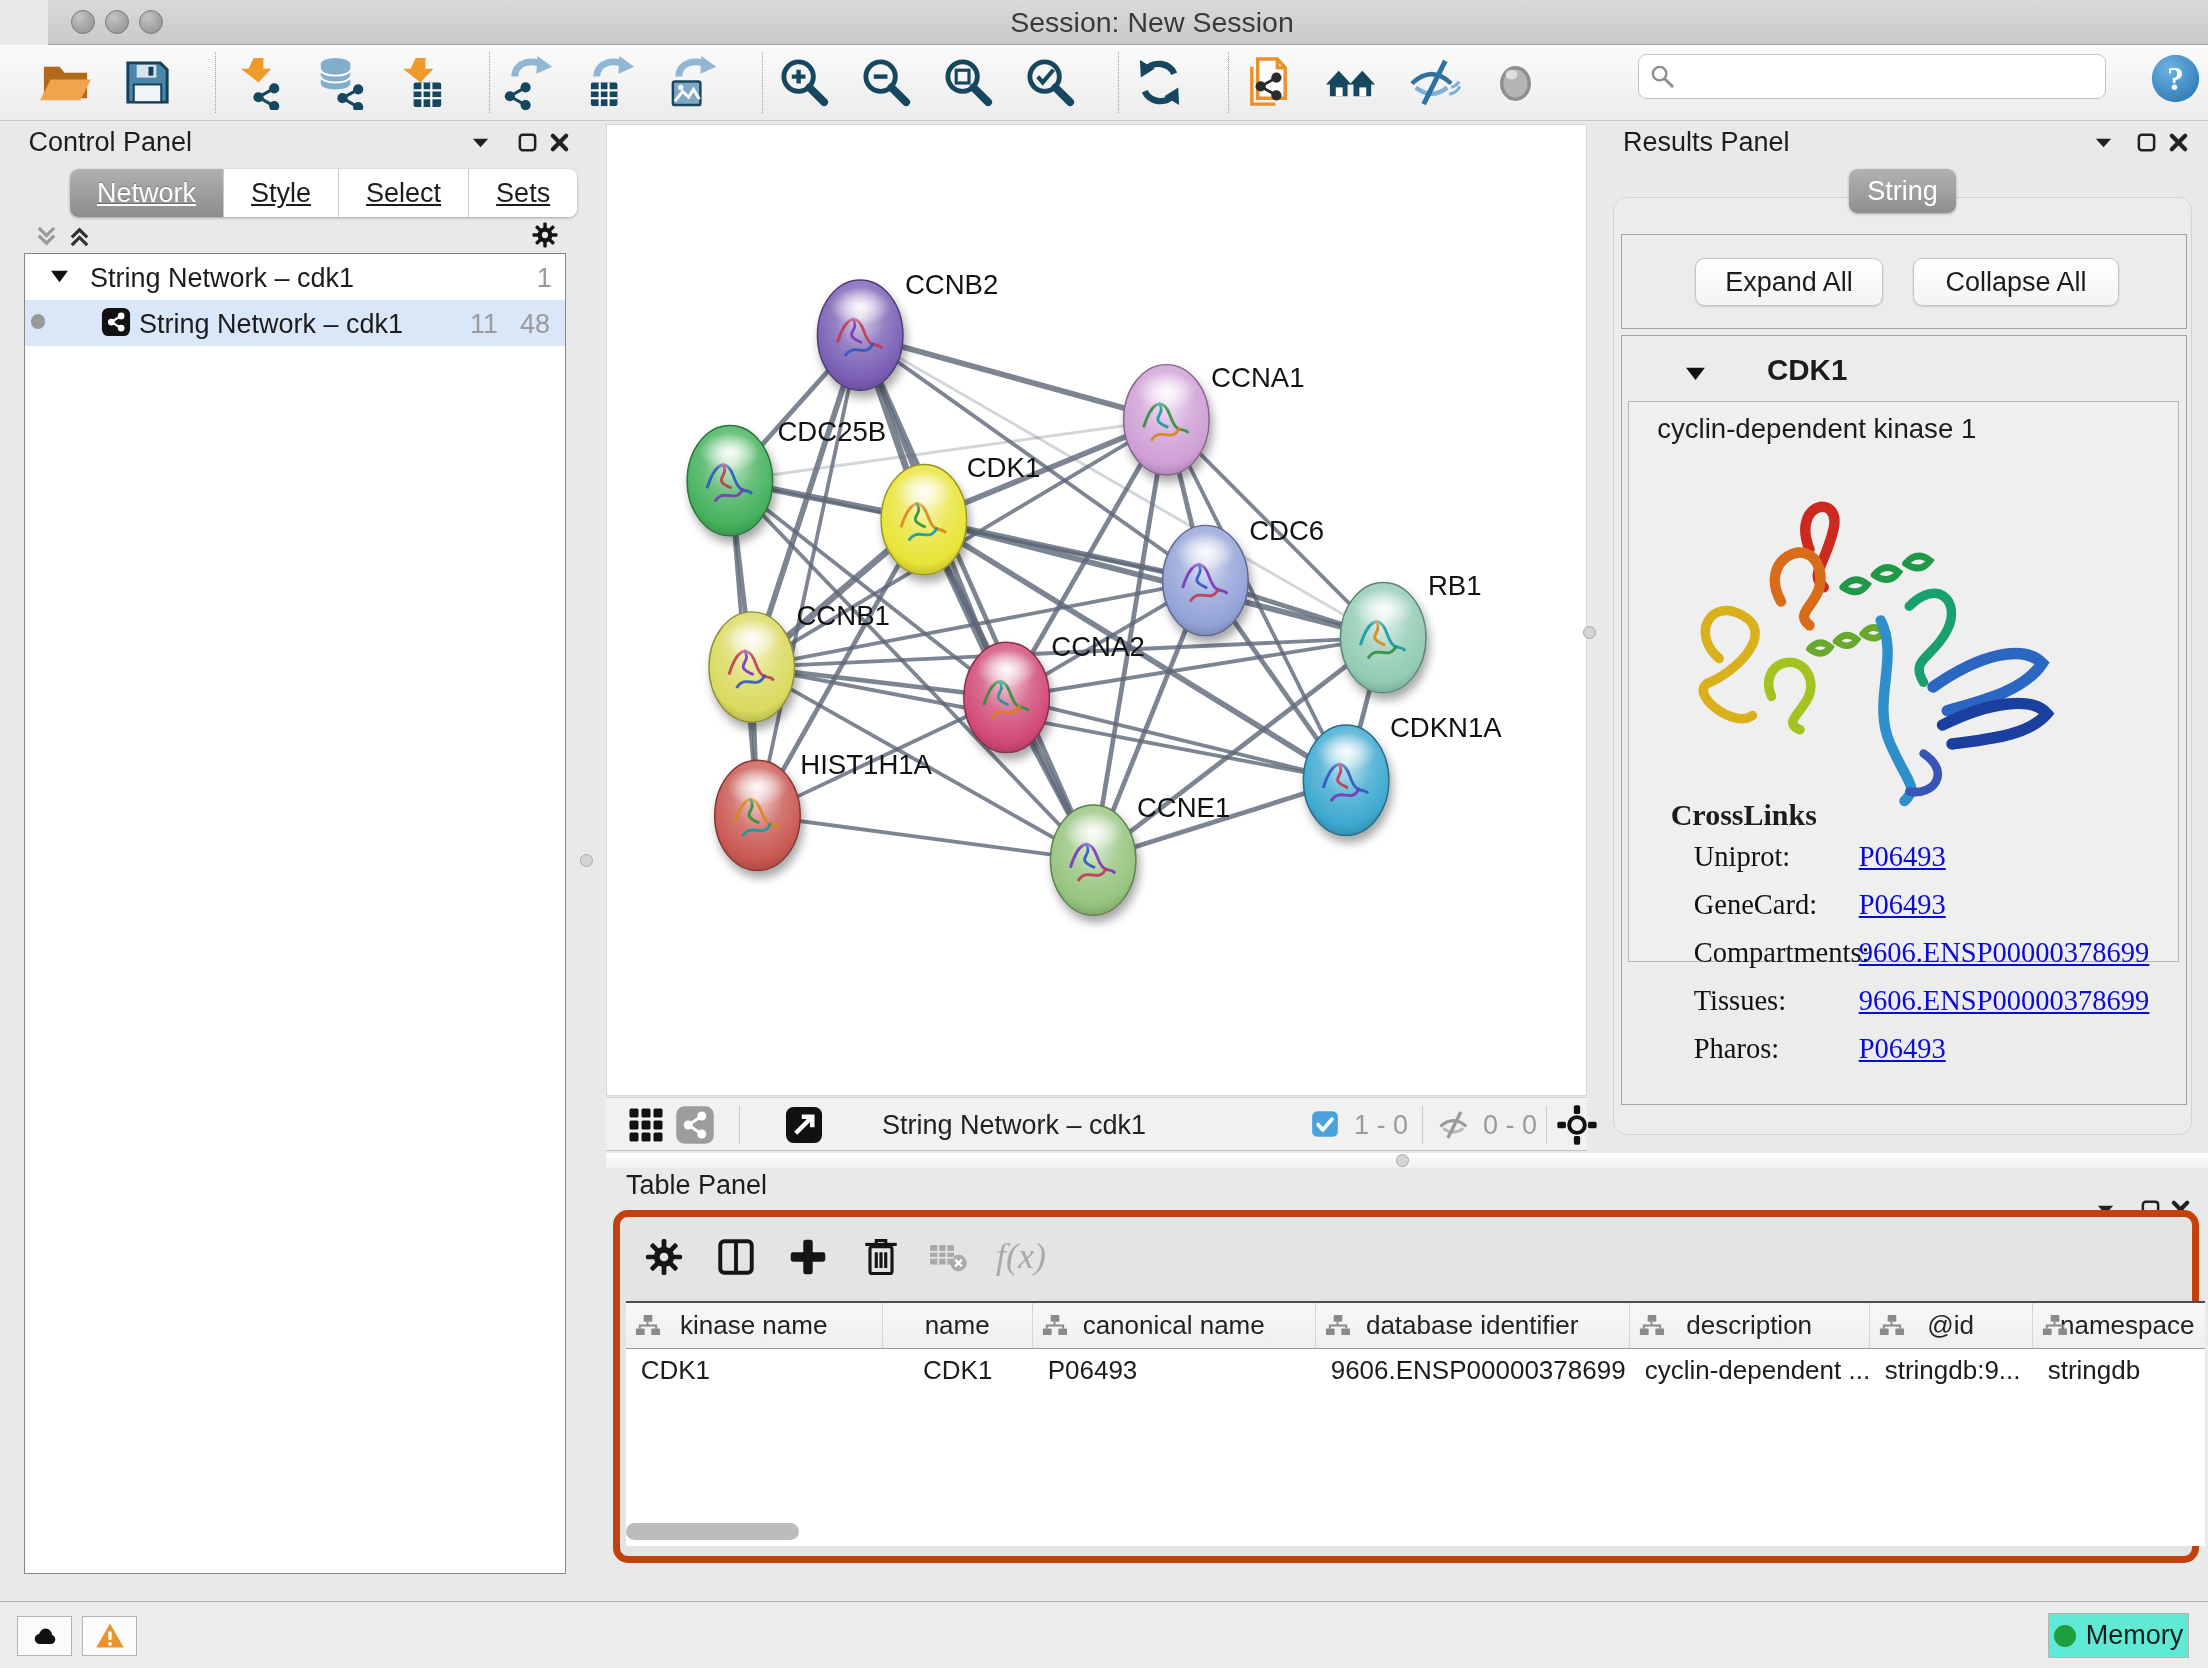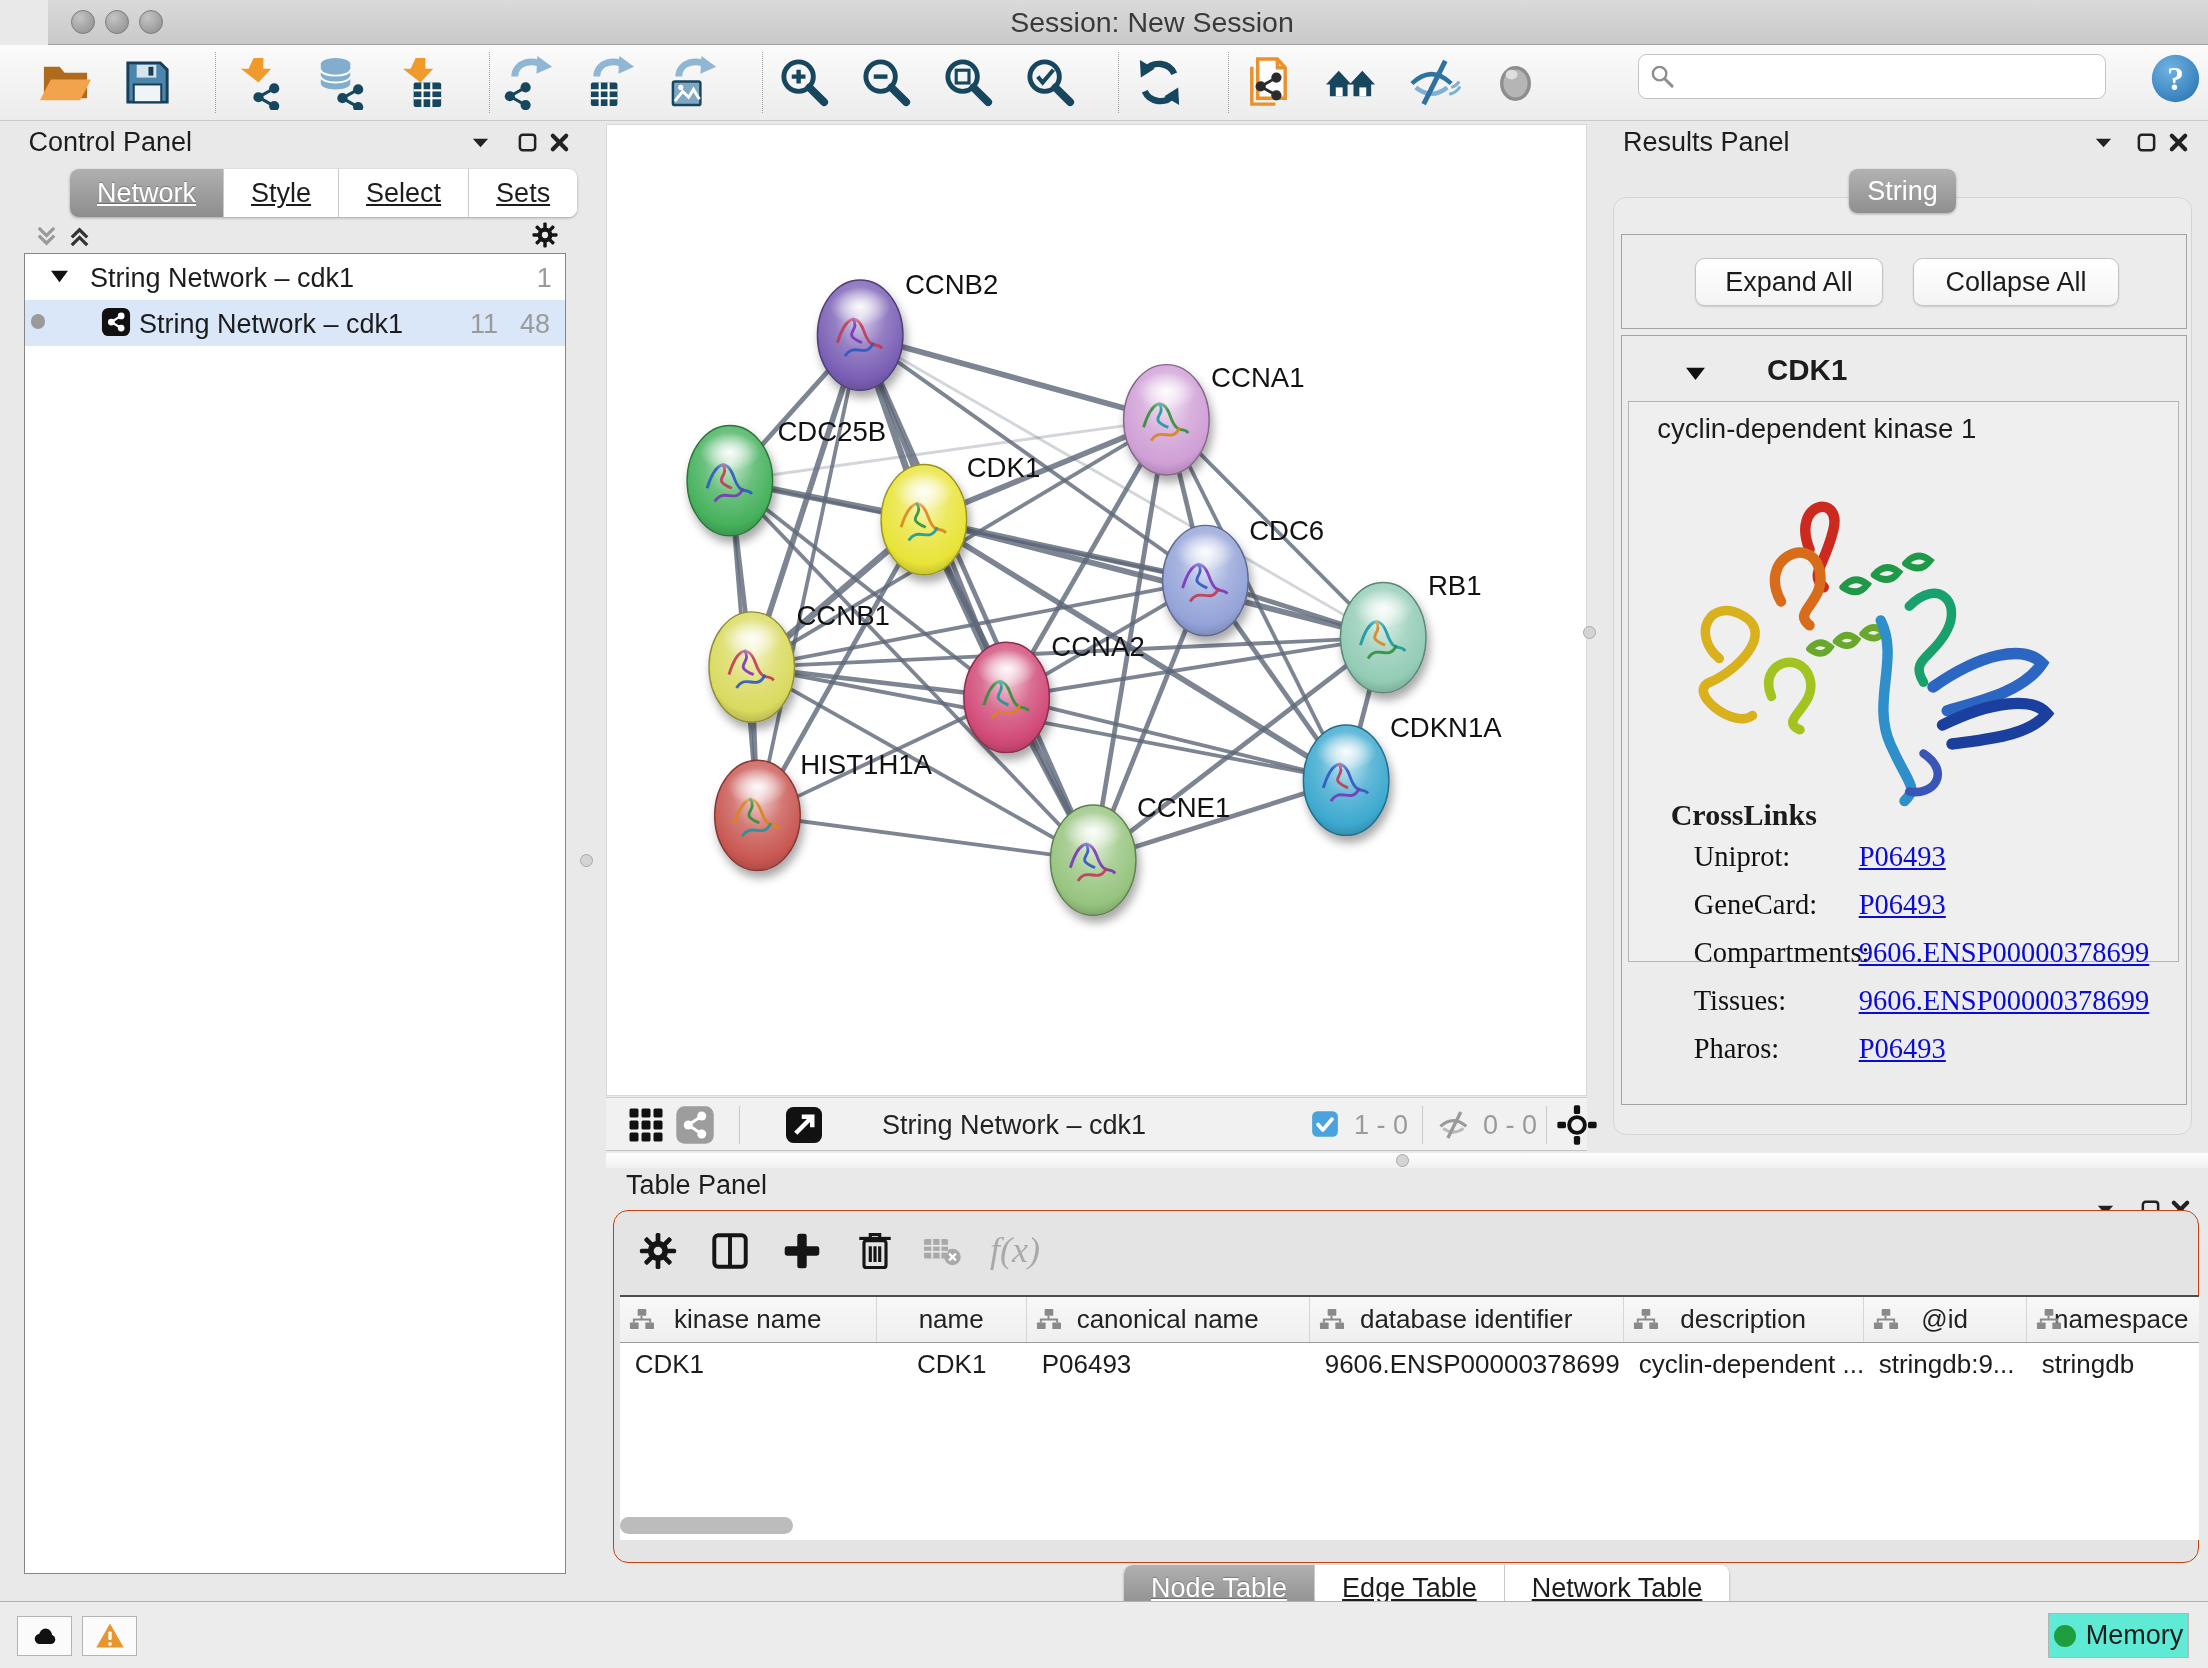--- a/index.html
+++ b/index.html
@@ -43,21 +43,21 @@
   .nbv{position:absolute;top:7.6px;width:0;height:38px;border-left:1px solid #cacaca;}
   .hsplit{position:absolute;left:606px;top:1153px;width:1603px;height:15px;background:linear-gradient(#fefefe,#f0f0f0);}
   .dot{position:absolute;width:13.3px;height:13.3px;border-radius:50%;background:#d4d4d4;border:1px solid #a8a8a8;box-sizing:border-box;}
   
   .rbox{position:absolute;box-sizing:border-box;}
   .serif{font-family:"Liberation Serif",serif;}
   a.xl{color:#0b0bd6;text-decoration:underline;font-family:"Liberation Serif",serif;font-size:28.5px;}
   .xl-label{font-family:"Liberation Serif",serif;font-size:28.5px;color:#111;}
   .btn{display:flex;align-items:center;justify-content:center;background:linear-gradient(#ffffff,#f4f4f4);border:1px solid #c3c3c3;border-radius:9.5px;font-size:27px;box-shadow:0 1px 1.9px rgba(0,0,0,.15);}
   
-  .tp-container{position:absolute;left:613px;top:1210px;width:1586px;height:353px;background:#e4e4e4;border-radius:15px;border:1px solid #c2410c;box-sizing:border-box;}
+  .tp-container{position:absolute;left:613px;top:1210px;width:1586px;height:353px;background:#e4e4e4;border-radius:15px;border:7px solid #c2410c;box-sizing:border-box;}
   .tpicon{position:absolute;width:44px;height:44px;top:18px;}
   .tpicon svg{width:100%;height:100%;}
   .tbl{position:absolute;left:5.7px;top:84px;width:1579px;height:245px;background:#fff;border-top:2.9px solid #4c4c4c;overflow:hidden;box-sizing:border-box;}
   .thead{position:absolute;left:0;top:0;height:46px;display:flex;background:linear-gradient(#f8f8f8,#efefef);border-bottom:1.9px solid #9c9c9c;box-sizing:border-box;}
   .th{position:relative;display:flex;align-items:center;justify-content:center;font-size:26px;color:#222;border-right:1px solid #d6d6d6;box-sizing:border-box;flex:0 0 auto;overflow:hidden;}
   .th .treeicon{position:absolute;left:9.5px;width:25px;height:25px;}
   .trow{position:absolute;left:0;top:48px;height:38px;display:flex;font-size:26px;}
   .td{flex:0 0 auto;box-sizing:border-box;padding:3.8px 0 0 15px;white-space:nowrap;overflow:hidden;}
   .hscroll{position:absolute;left:5.7px;top:306px;width:173px;height:17px;background:#bcbcbc;border-radius:8.6px;}
   
@@ -782,25 +782,20 @@
           <div class="td" style="width: 283px;">P06493</div>
           <div class="td" style="width: 314px;">9606.ENSP00000378699</div>
           <div class="td" style="width: 240px;">cyclin-dependent ...</div>
           <div class="td" style="width: 163px;">stringdb:9...</div>
           <div class="td" style="width: 190px;">stringdb</div>
         </div>
     </div>
     <div class="hscroll"></div>
   </div>
 
-  <div class="tabgroup" id="bottom-tabs" style="left:1124px;top:1565px;height:46px">
-      <div class="tab sel">Node Table</div>
-      <div class="tab">Edge Table</div>
-      <div class="tab">Network Table</div>
-    </div>
 
   <div class="statusbar">
     <span class="sbtn" style="left:17px">
         <svg viewBox="0 0 56 56">
           <g fill="#111">
             <circle cx="19" cy="33" r="9"></circle>
             <circle cx="29" cy="26" r="11"></circle>
             <circle cx="38" cy="34" r="8"></circle>
             <rect x="17" y="31" width="23" height="11" rx="3"></rect>
           </g>

